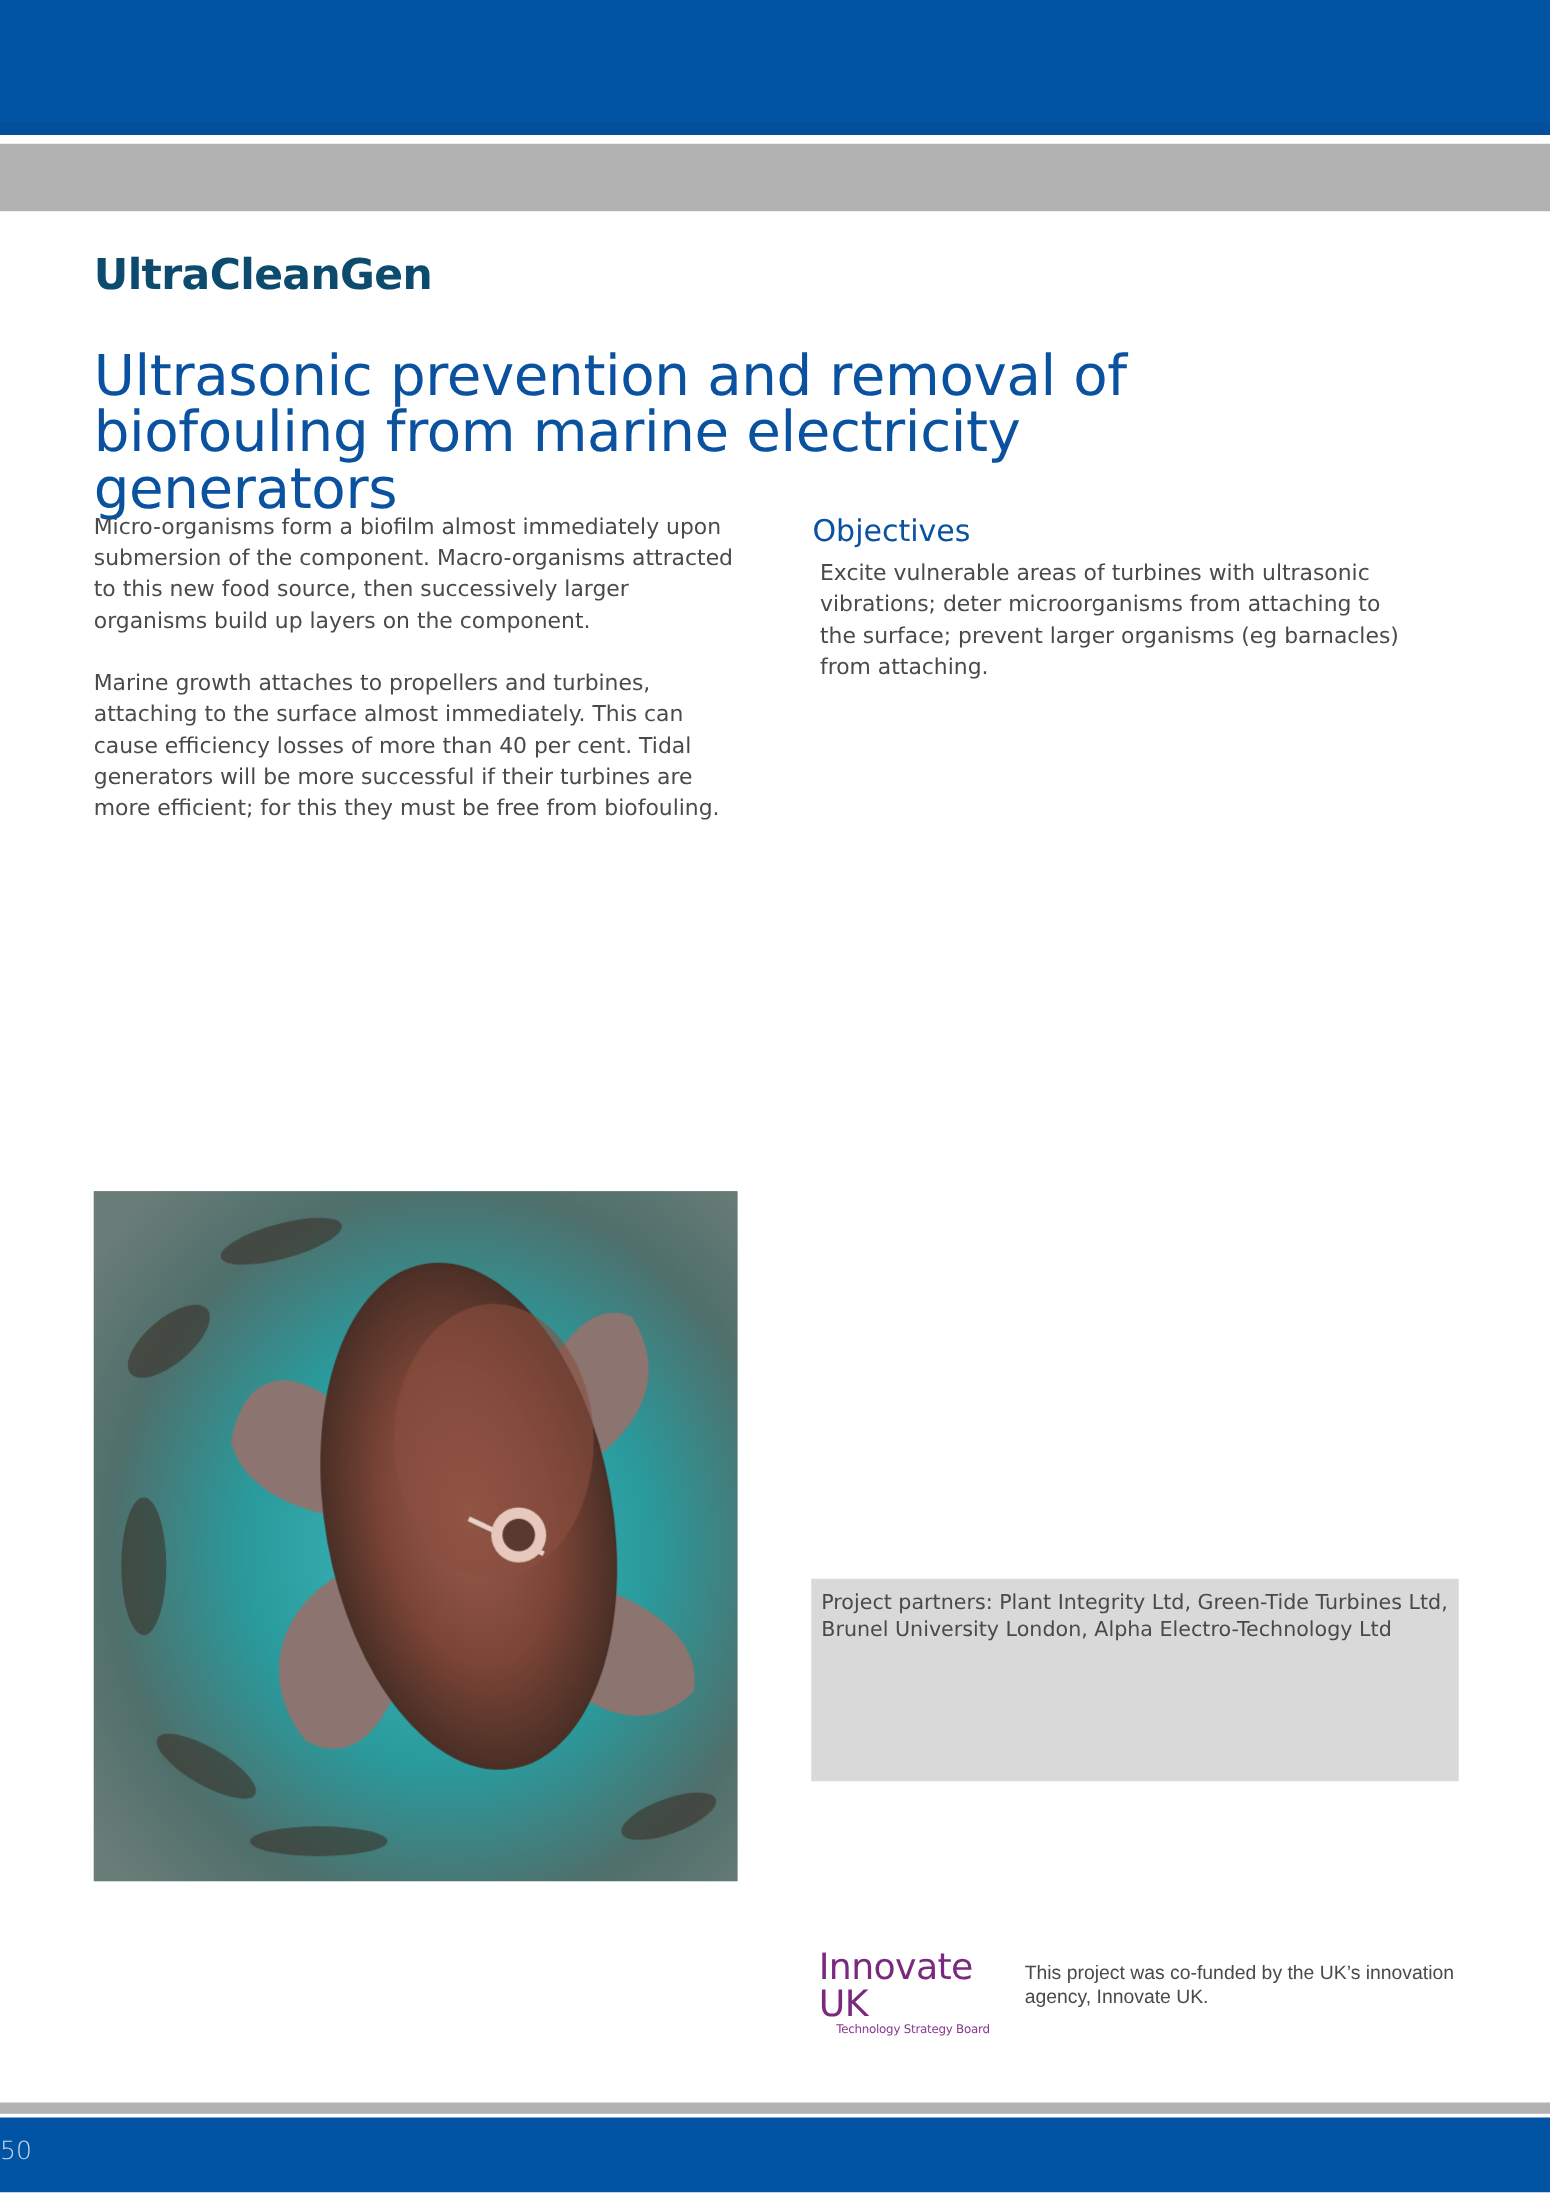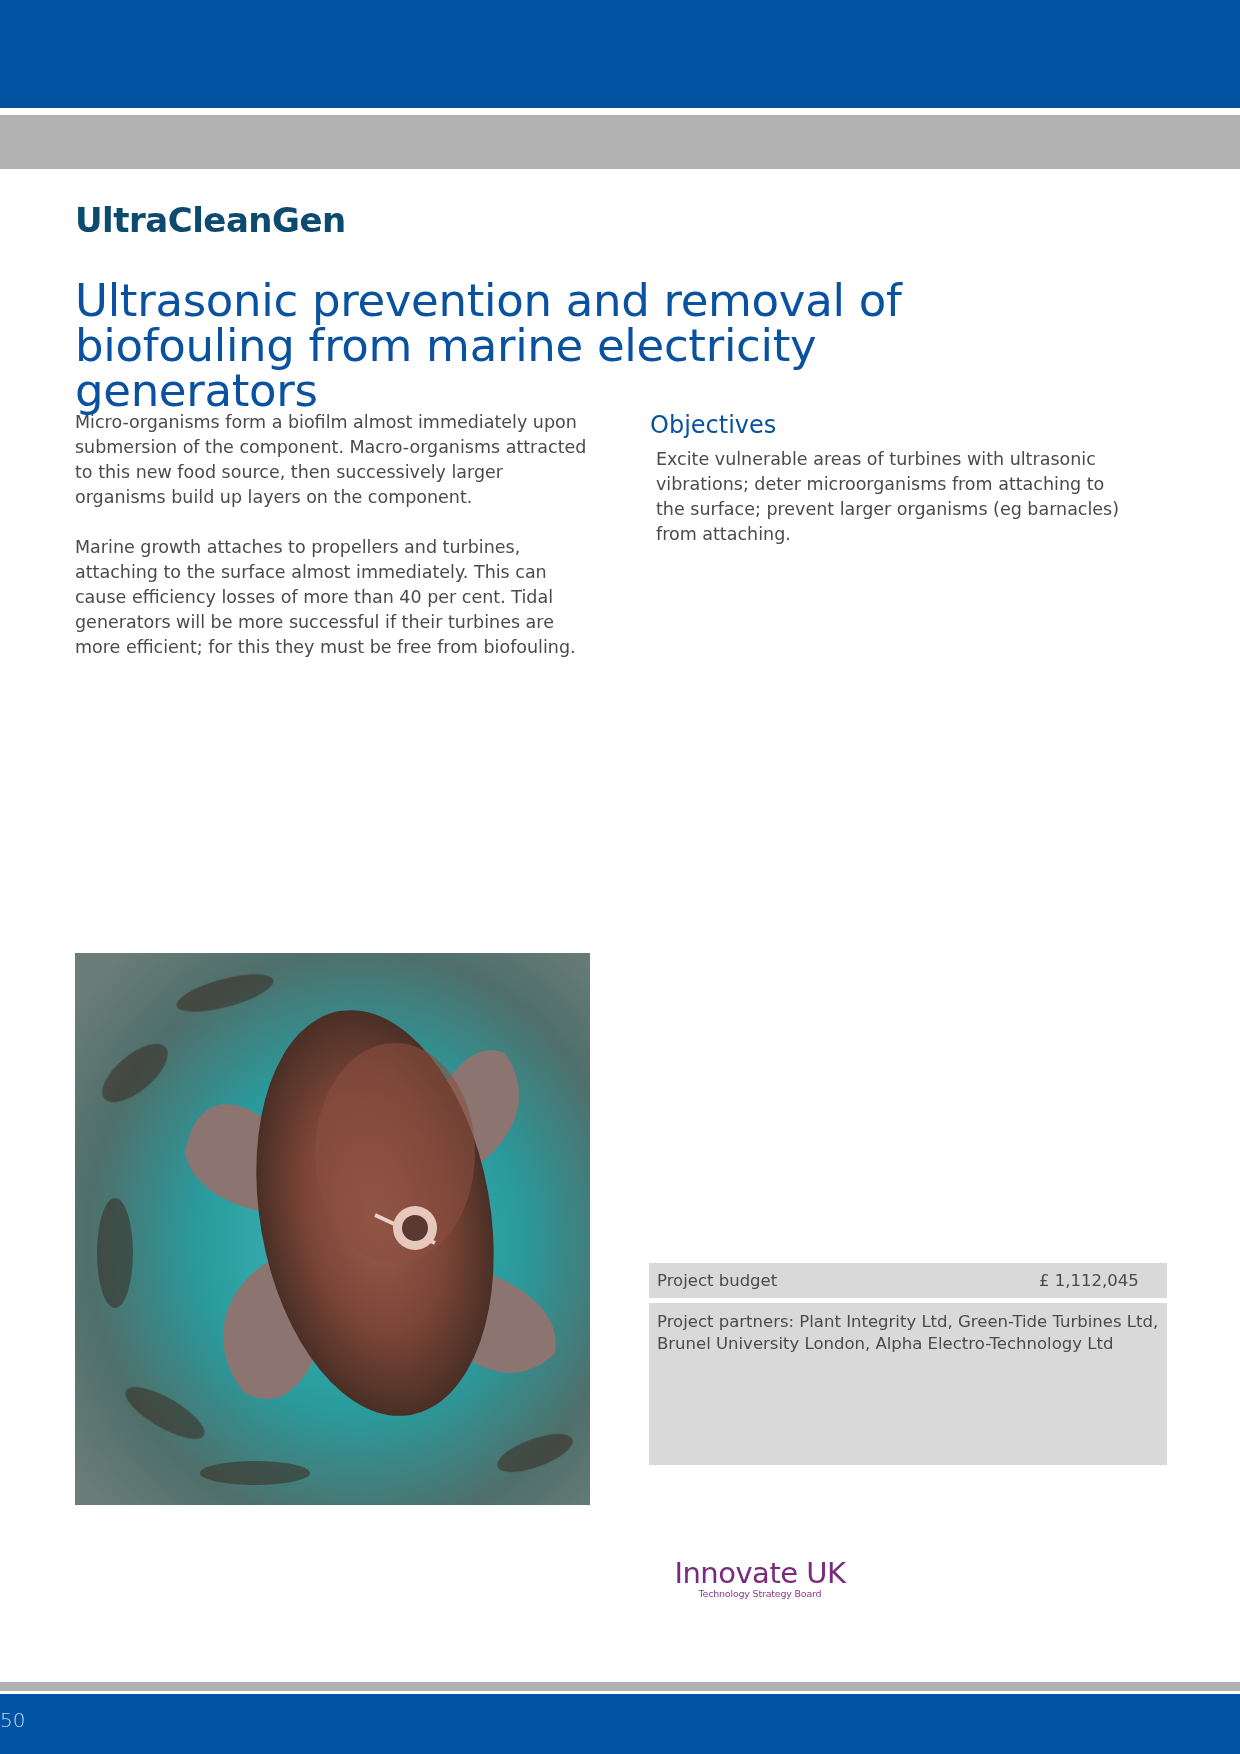--- a/index.html
+++ b/index.html
@@ -102,31 +102,28 @@
     <ellipse cx="300" cy="260" rx="115" ry="205" fill="url(#growth)" transform="rotate(-10 300 260)"></ellipse>
     <ellipse cx="320" cy="200" rx="80" ry="110" fill="#8a4e40" opacity="0.6"></ellipse>
 
     <line x1="300" y1="262" x2="360" y2="290" stroke="#e8d2c8" stroke-width="4"></line>
     <circle cx="340" cy="275" r="22" fill="#e6c8bc"></circle>
     <circle cx="340" cy="275" r="13" fill="#5a3a30"></circle>
   </svg>
 </div>
 
 <div class="info-table">
-  <div class="info-row short">
-    <span class="lbl">Project budget</span>
-    <span class="val">£ 1,112,045</span>
-  </div>
   <div class="info-row tall">
     <span>Project partners: Plant Integrity Ltd, Green-Tide Turbines Ltd, Brunel University London, Alpha Electro-Technology Ltd</span>
   </div>
 </div>
 
 <div class="funder">
   <div class="logo">
     <span class="logo-main">Innovate UK</span>
     <span class="logo-sub">Technology Strategy Board</span>
   </div>
+  <div class="funder-text">This project was co-funded by the UK’s innovation agency, Innovate UK.</div>
 </div>
 
 <div class="band-grey-bottom"></div>
 <div class="band-blue-bottom"></div>
 <div class="page-number">50</div>
 
 </body></html>

